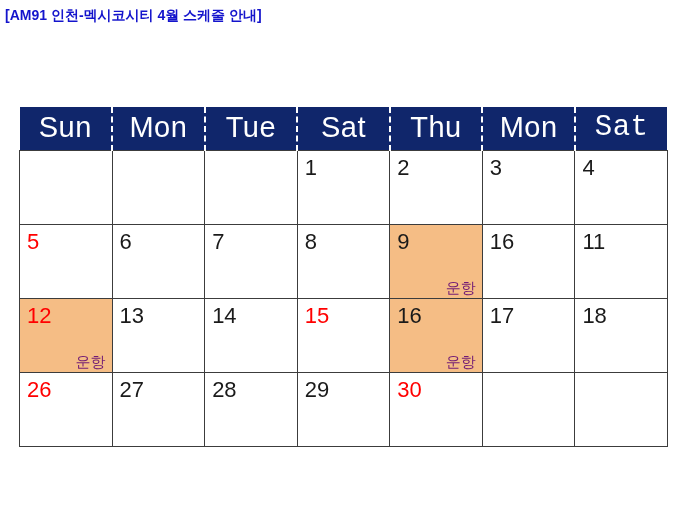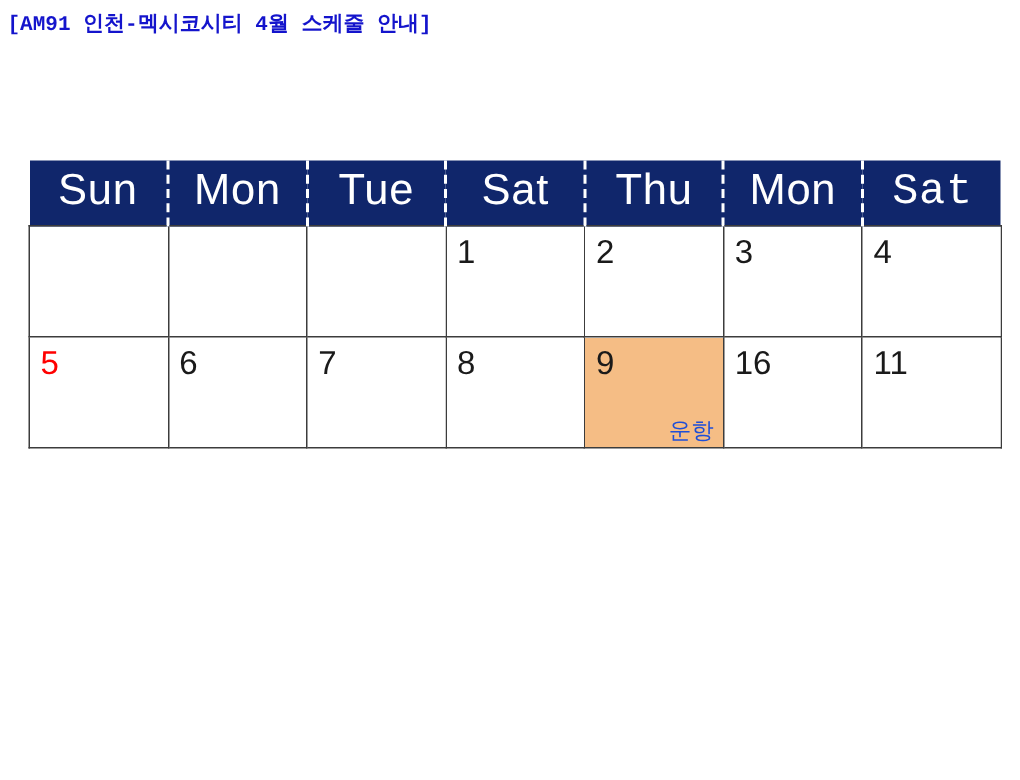--- a/index.html
+++ b/index.html
@@ -17,21 +17,20 @@
 
   #page-title {
     position: absolute;
     left: 5px;
     top: 7px;
     font-size: 14px;
     font-weight: bold;
     color: #1414cc;
     letter-spacing: 0px;
     white-space: nowrap;
-    font-family: Liberation Mono, monospace;
   }
 
   #calendar-wrap {
     position: absolute;
     left: 19px;
     top: 107px;
     width: 648px;
   }
 
   table.calendar {
@@ -80,21 +79,21 @@
     text-align: left;
   }
   .daynum.holiday { color: #ff0000; }
   .daynum.empty { color: transparent; }
 
   .note {
     position: absolute;
     right: 6px;
     bottom: 3px;
     font-size: 15px;
-    color: #1d4ed8;
+    color: #701a75;
     line-height: 1;
     white-space: nowrap;
   }
 
   td.day.flight { background: #f5bd85; }
 </style>
 </head>
 <body>
 
 <div id="page-title">[AM91 인천-멕시코시티 4월 스케줄 안내]</div>
@@ -162,15 +161,63 @@
             <span class="daynum">9</span>
             <span class="note">운항</span>
           </td>
           <td class="day">
             <span class="daynum">16</span>
           </td>
           <td class="day">
             <span class="daynum">11</span>
           </td>
         </tr>
+        <tr>
+          <td class="day flight">
+            <span class="daynum holiday">12</span>
+            <span class="note">운항</span>
+          </td>
+          <td class="day">
+            <span class="daynum">13</span>
+          </td>
+          <td class="day">
+            <span class="daynum">14</span>
+          </td>
+          <td class="day">
+            <span class="daynum holiday">15</span>
+          </td>
+          <td class="day flight">
+            <span class="daynum">16</span>
+            <span class="note">운항</span>
+          </td>
+          <td class="day">
+            <span class="daynum">17</span>
+          </td>
+          <td class="day">
+            <span class="daynum">18</span>
+          </td>
+        </tr>
+        <tr>
+          <td class="day">
+            <span class="daynum holiday">26</span>
+          </td>
+          <td class="day">
+            <span class="daynum">27</span>
+          </td>
+          <td class="day">
+            <span class="daynum">28</span>
+          </td>
+          <td class="day">
+            <span class="daynum">29</span>
+          </td>
+          <td class="day">
+            <span class="daynum holiday">30</span>
+          </td>
+          <td class="day">
+            <span class="daynum empty"></span>
+          </td>
+          <td class="day">
+            <span class="daynum empty"></span>
+          </td>
+        </tr>
       </tbody>
   </table>
 </div>
 
 </body></html>

